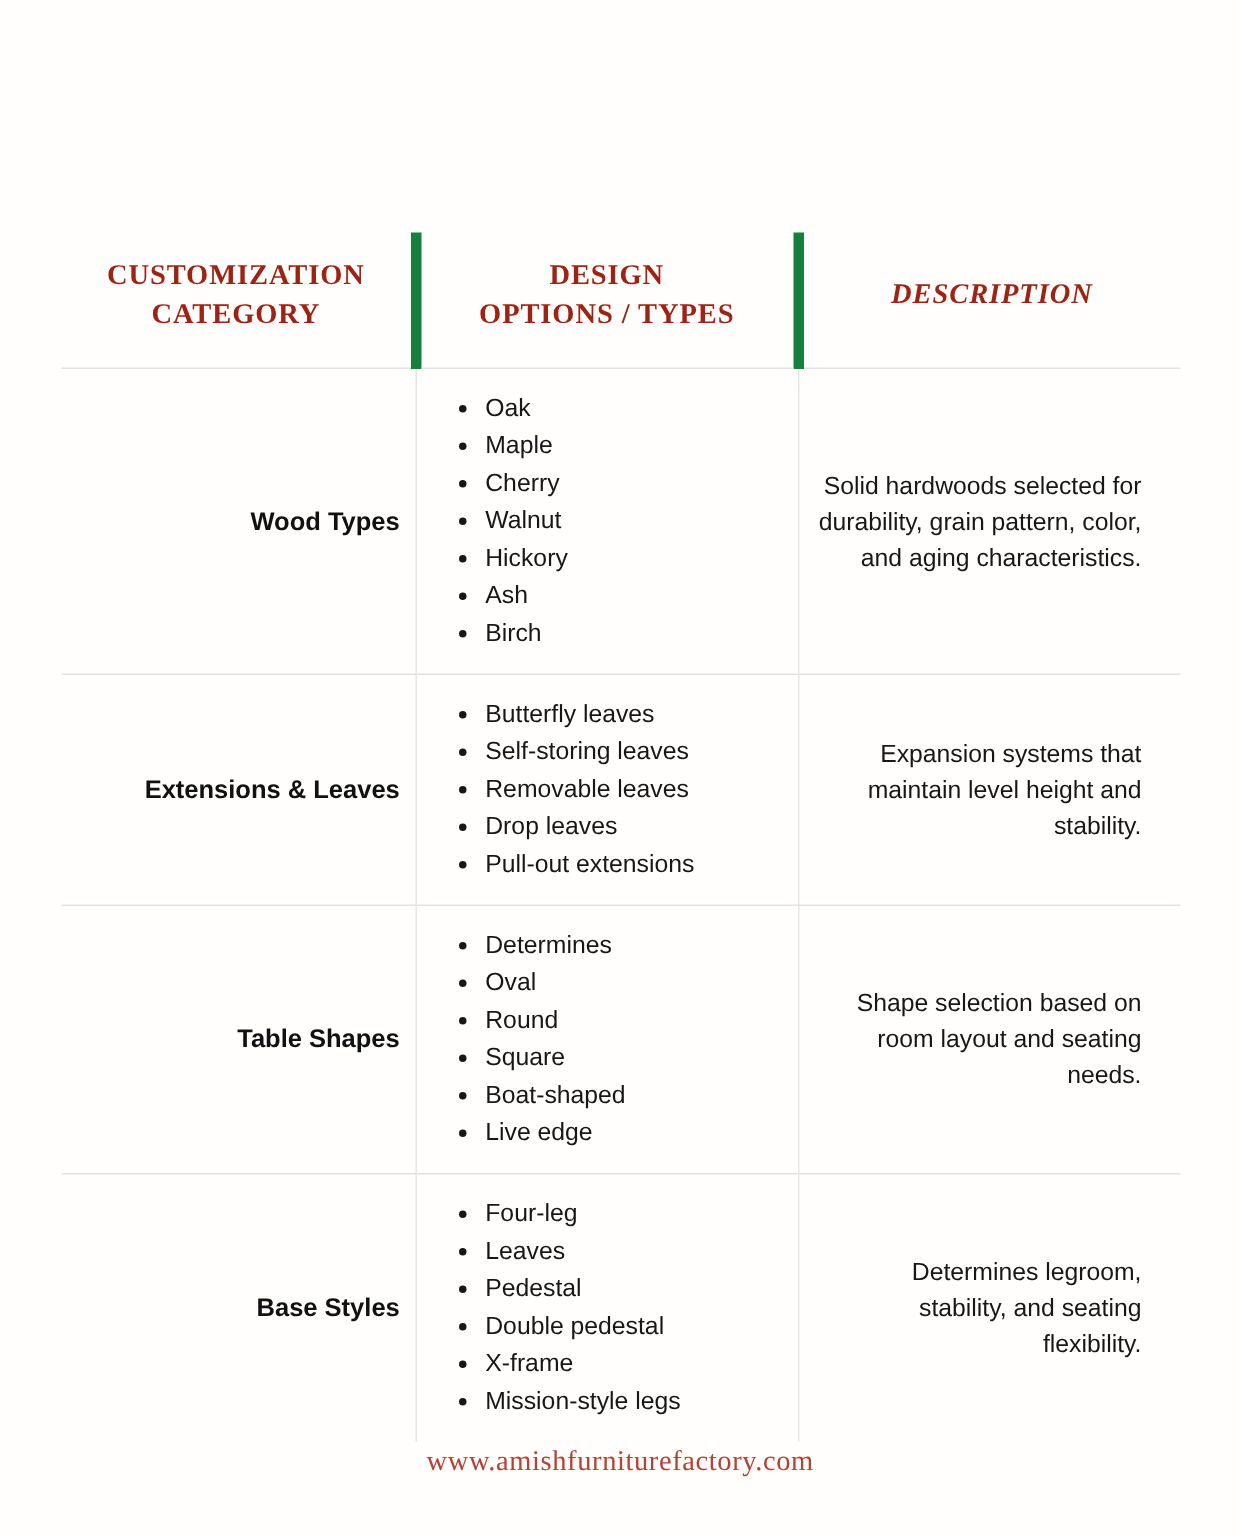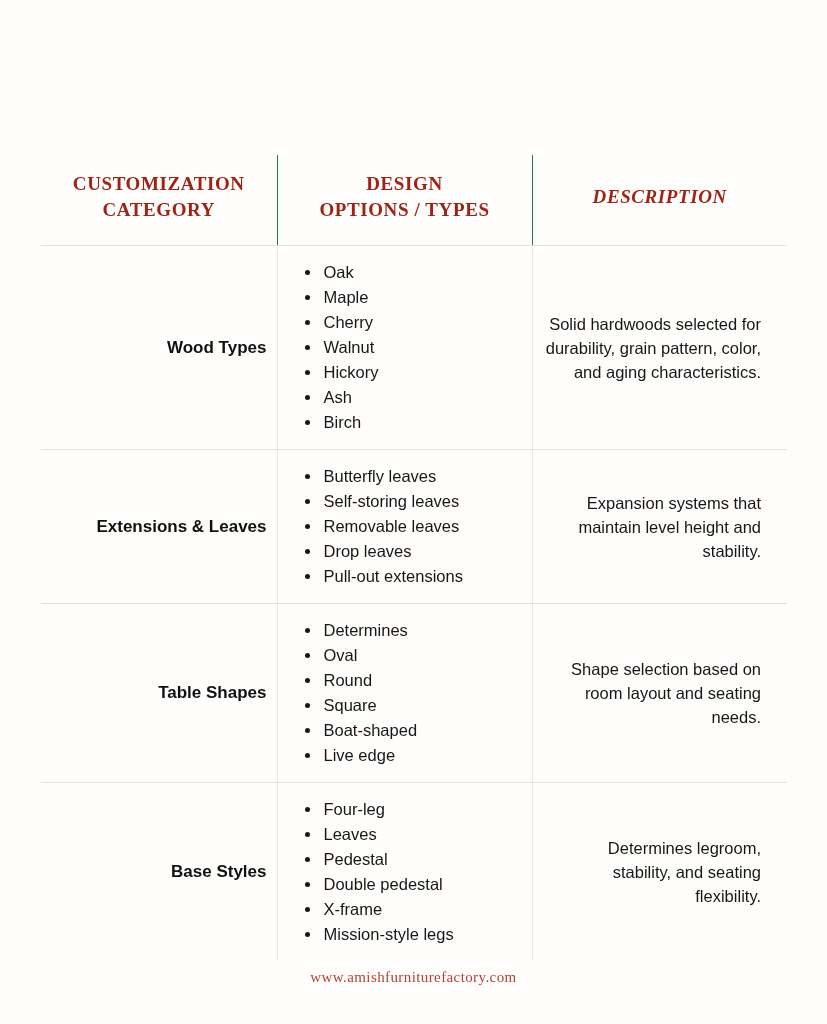--- a/index.html
+++ b/index.html
@@ -67,21 +67,21 @@
     font-family: "Liberation Serif", "DejaVu Serif", serif;
     font-weight: bold;
     font-size: 19px;
     line-height: 26px;
     color: #9d2415;
     letter-spacing: 0.6px;
     text-align: center;
     vertical-align: middle;
     padding: 16px 8px 22px 8px;
     border-bottom: 1px solid #e2e2e2;
-    border-right: 1px solid #15803d;
+    border-right: 7px solid #15803d;
   }
   thead th.last { border-right: none; font-style: italic; }
   thead th .hdr-l { display: block; }
 
   tbody td {
     vertical-align: middle;
     border-bottom: 1px solid #e2e2e2;
     border-right: 1px solid #e6e6e6;
     padding: 14px 0 14px 0;
   }
@@ -131,21 +131,21 @@
   
   .footer {
     position: absolute;
     left: 0;
     right: 0;
     bottom: 38px;
     text-align: center;
   }
   .footer .url {
     font-family: "Liberation Serif", "DejaVu Serif", serif;
-    font-size: 15px;
+    font-size: 19px;
     letter-spacing: 0.4px;
     color: #b34234;
   }
 </style>
 </head>
 <body>
 
 <div class="page">
 
 

